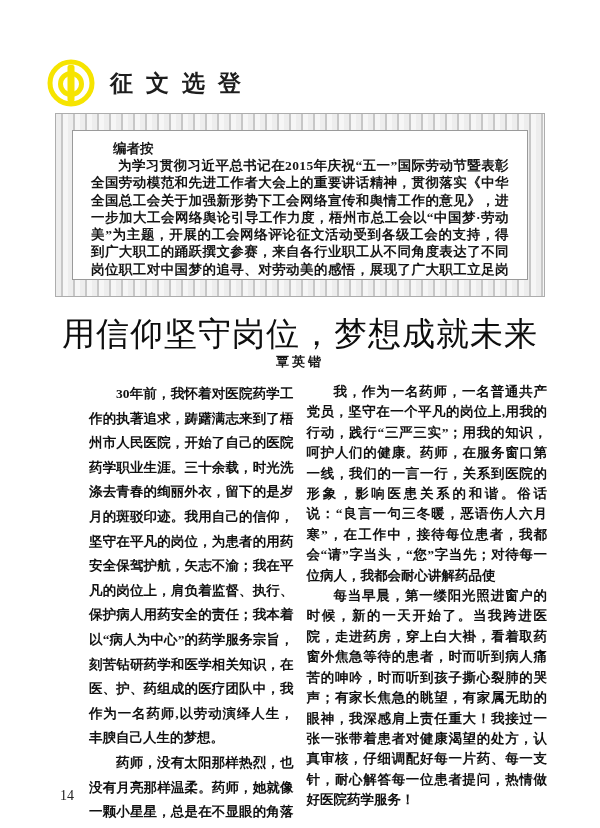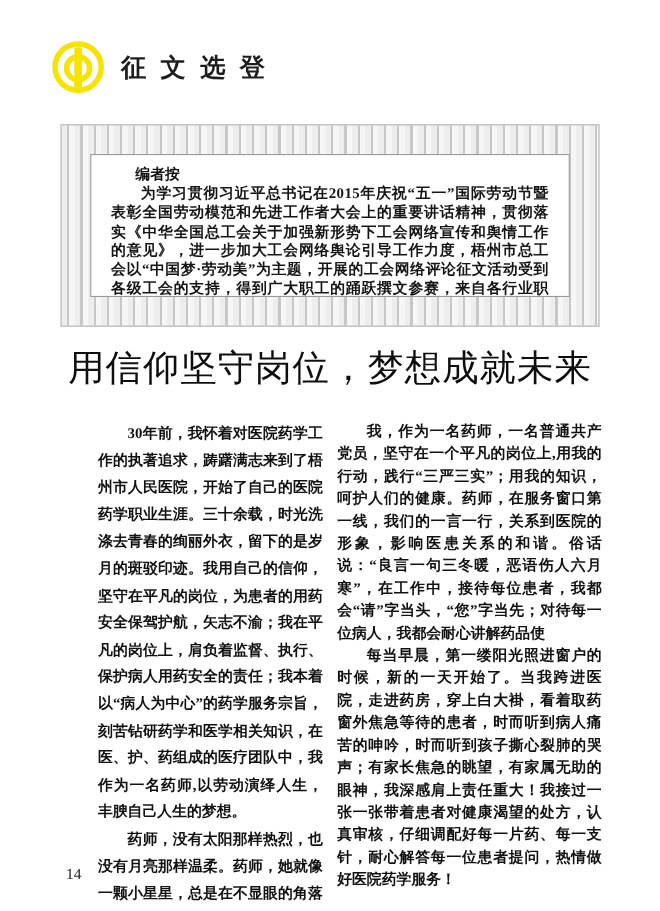--- a/index.html
+++ b/index.html
@@ -11,21 +11,21 @@
     background: #ffffff;
     color: #151515;
     font-family: "Liberation Serif", serif;
     overflow: hidden;
     margin: 0 auto;
   }
 
   
   .masthead {
     position: absolute;
-    top: 36px;
+    top: 58px;
     left: 46px;
     display: flex;
     align-items: center;
     gap: 14px;
   }
   .logo svg { display: block; }
   .section-title {
     margin: 0;
     font-size: 23px;
     font-weight: 700;
@@ -34,21 +34,21 @@
     color: #1d1d1d;
   }
 
   
   .editor-frame {
     position: absolute;
     top: 113px;
     left: 55px;
     width: 490px;
     height: 184px;
-    padding: 26px;
+    padding: 16px;
     border: 1px solid #adadad;
     background: repeating-linear-gradient(
       90deg,
       #ededed 0px, #ededed 5px,
       #c7c7c7 5px, #c7c7c7 7px,
       #f6f6f6 7px, #f6f6f6 12px
     );
   }
   .editor-inner {
     height: 100%;
@@ -146,20 +146,21 @@
 
   <section class="editor-frame">
     <div class="editor-inner">
       <div class="editor-label">编者按</div>
       <p class="editor-body">为学习贯彻习近平总书记在2015年庆祝“五一”国际劳动节暨表彰全国劳动模范和先进工作者大会上的重要讲话精神，贯彻落实《中华全国总工会关于加强新形势下工会网络宣传和舆情工作的意见》，进一步加大工会网络舆论引导工作力度，梧州市总工会以“中国梦·劳动美”为主题，开展的工会网络评论征文活动受到各级工会的支持，得到广大职工的踊跃撰文参赛，来自各行业职工从不同角度表达了不同岗位职工对中国梦的追寻、对劳动美的感悟，展现了广大职工立足岗位、奋发有为的精神风貌，以及对党的十八大精神的深刻理解。本次活动评选出一批优秀文章，其中一等奖2名，二等奖3名，三等奖4名及优秀奖20名。现在本刊物开辟专栏，择优刊登，以期交流和分享。</p>
     </div>
   </section>
 
   <h2 class="article-title">用信仰坚守岗位，梦想成就未来</h2>
 
+  <div class="article-author">覃英锴</div>
 
   <div class="columns">
     <div class="col col-left">
       <p>30年前，我怀着对医院药学工作的执著追求，踌躇满志来到了梧州市人民医院，开始了自己的医院药学职业生涯。三十余载，时光洗涤去青春的绚丽外衣，留下的是岁月的斑驳印迹。我用自己的信仰，坚守在平凡的岗位，为患者的用药安全保驾护航，矢志不渝；我在平凡的岗位上，肩负着监督、执行、保护病人用药安全的责任；我本着以“病人为中心”的药学服务宗旨，刻苦钻研药学和医学相关知识，在医、护、药组成的医疗团队中，我作为一名药师,以劳动演绎人生，丰腴自己人生的梦想。</p>
       <p>药师，没有太阳那样热烈，也没有月亮那样温柔。药师，她就像一颗小星星，总是在不显眼的角落里，默默守护着患者用药的安全、有效、合理，奉献着自己的光和热。</p>
     </div>
     <div class="col col-right">
       <p>我，作为一名药师，一名普通共产党员，坚守在一个平凡的岗位上,用我的行动，践行“三严三实”；用我的知识，呵护人们的健康。药师，在服务窗口第一线，我们的一言一行，关系到医院的形象，影响医患关系的和谐。俗话说：“良言一句三冬暖，恶语伤人六月寒”，在工作中，接待每位患者，我都会“请”字当头，“您”字当先；对待每一位病人，我都会耐心讲解药品使</p>
       <p>每当早晨，第一缕阳光照进窗户的时候，新的一天开始了。当我跨进医院，走进药房，穿上白大褂，看着取药窗外焦急等待的患者，时而听到病人痛苦的呻吟，时而听到孩子撕心裂肺的哭声；有家长焦急的眺望，有家属无助的眼神，我深感肩上责任重大！我接过一张一张带着患者对健康渴望的处方，认真审核，仔细调配好每一片药、每一支针，耐心解答每一位患者提问，热情做好医院药学服务！</p>
     </div>

